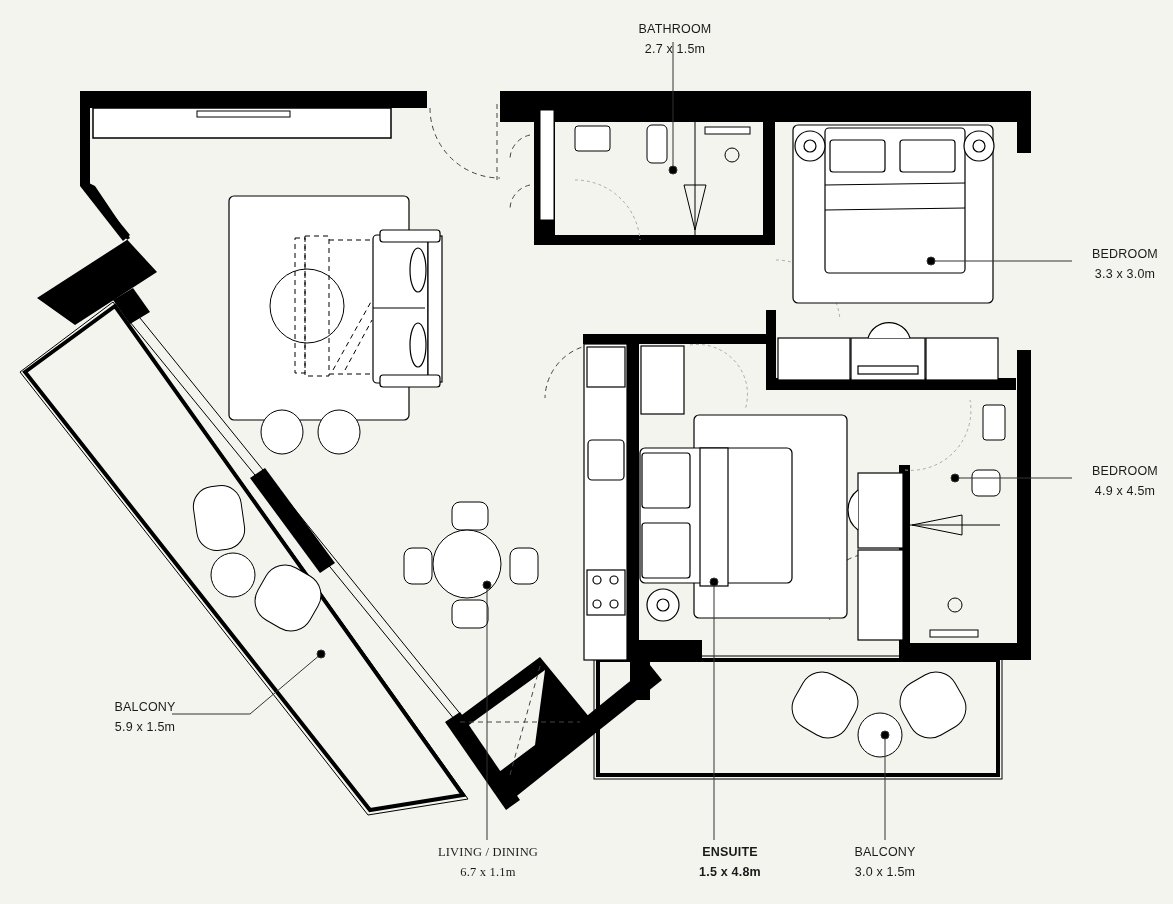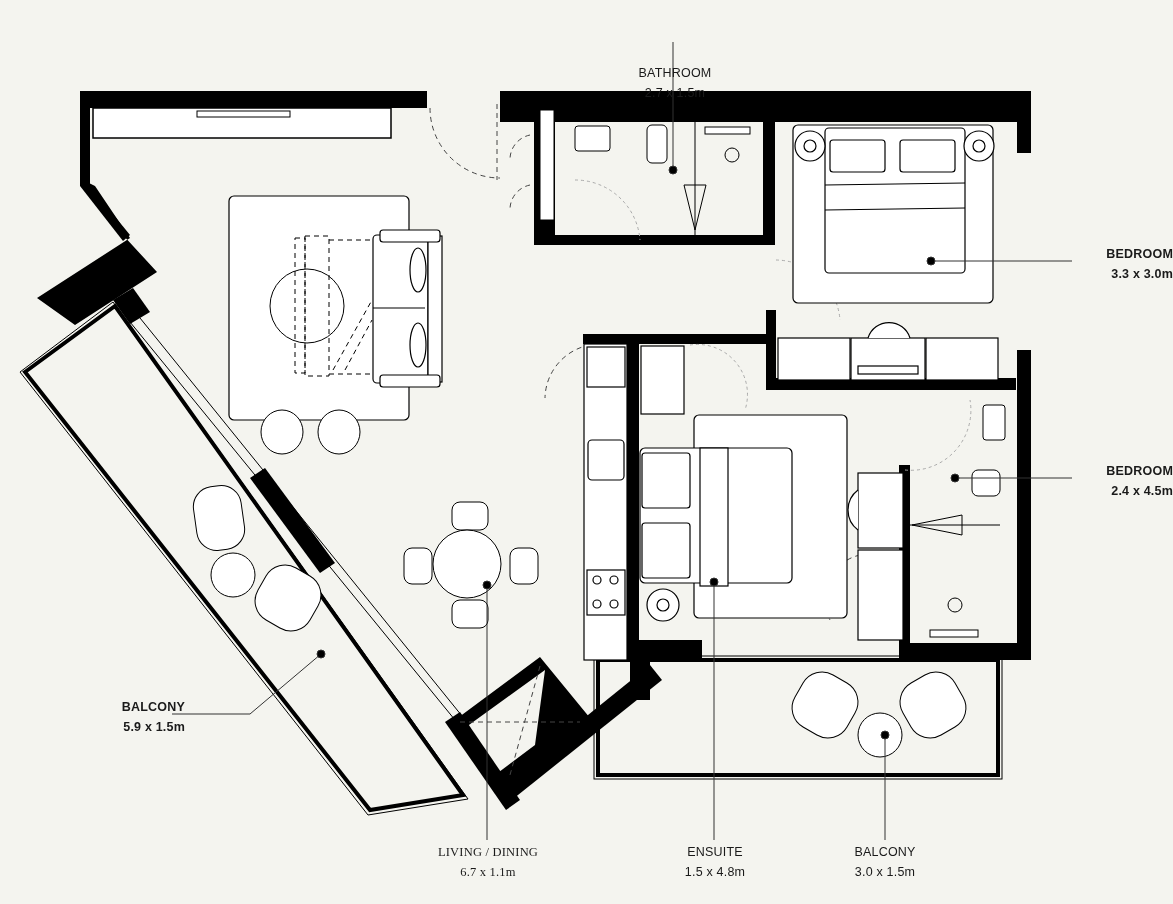--- a/index.html
+++ b/index.html
@@ -8,21 +8,21 @@
     background: #f4f4ef;
     font-family: "Liberation Sans", "DejaVu Sans", sans-serif;
   }
   #plan { position: absolute; left: 0; top: 0; }
   .lbl {
     position: absolute; text-align: center; color: #1a1a1a;
     font-size: 12.5px; line-height: 20px; letter-spacing: 0.2px;
   }
   .lbl .n { display: block; text-transform: uppercase; }
   .lbl .d { display: block; }
-  .lbl.left { text-align: right; font-weight: bold; }
+  .lbl.left { text-align: center; }
 </style>
 </head>
 <body>
 
 <svg id="plan" width="1173" height="904" viewBox="0 0 1173 904" xmlns="http://www.w3.org/2000/svg">
 
   <g fill="#000">
 
     <rect x="80" y="91" width="347" height="17"></rect>
 
@@ -208,40 +208,40 @@
     <circle cx="321" cy="654" r="4"></circle>
     <line x1="487" y1="585" x2="487" y2="840"></line>
     <circle cx="487" cy="585" r="4"></circle>
     <line x1="714" y1="582" x2="714" y2="840"></line>
     <circle cx="714" cy="582" r="4"></circle>
     <line x1="885" y1="735" x2="885" y2="840"></line>
     <circle cx="885" cy="735" r="4"></circle>
   </g>
 </svg>
 
-<div class="lbl" style="left:615px; top:19px; width:120px;margin-top:44px;">
+<div class="lbl" style="left:615px; top:19px; width:120px;">
   <span class="n">BATHROOM</span>
   <span class="d">2.7 x 1.5m</span>
 </div>
 <div class="lbl left" style="left:1077px; top:244px; width:96px;">
   <span class="n">BEDROOM</span>
   <span class="d">3.3 x 3.0m</span>
 </div>
 <div class="lbl left" style="left:1077px; top:461px; width:96px;">
   <span class="n">BEDROOM</span>
-  <span class="d">2.4 x 4.5m</span>
+  <span class="d">4.9 x 4.5m</span>
 </div>
 <div class="lbl left" style="left:105px; top:697px; width:80px;">
   <span class="n">BALCONY</span>
   <span class="d">5.9 x 1.5m</span>
 </div>
 <div class="lbl" style="left:418px; top:842px; width:140px;font-family:Liberation Serif, serif;">
   <span class="n">LIVING / DINING</span>
   <span class="d">6.7 x 1.1m</span>
 </div>
-<div class="lbl" style="left:655px; top:842px; width:120px;">
+<div class="lbl" style="left:670px; top:842px; width:120px;font-weight:bold;">
   <span class="n">ENSUITE</span>
   <span class="d">1.5 x 4.8m</span>
 </div>
 <div class="lbl" style="left:825px; top:842px; width:120px;">
   <span class="n">BALCONY</span>
   <span class="d">3.0 x 1.5m</span>
 </div>
 
 </body></html>

